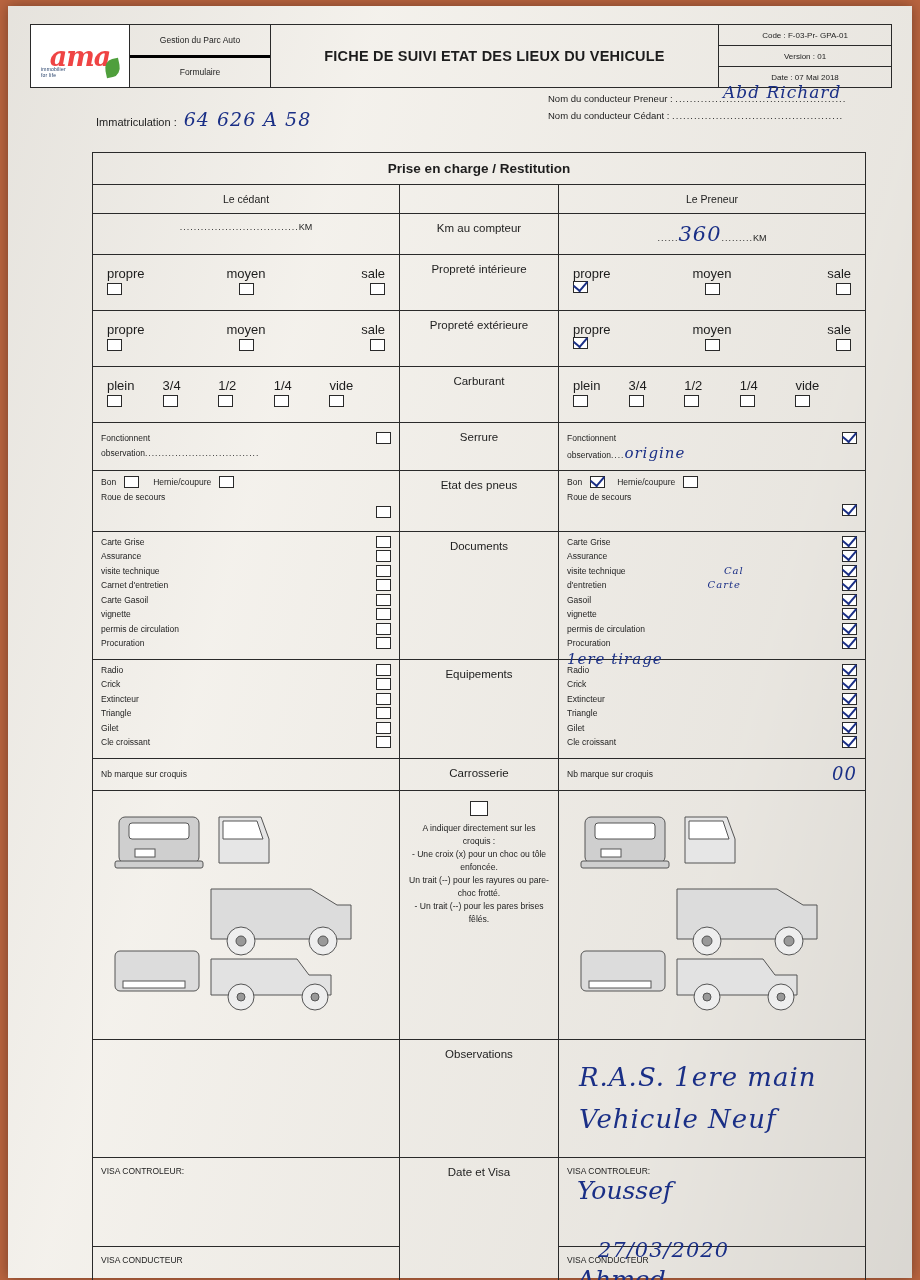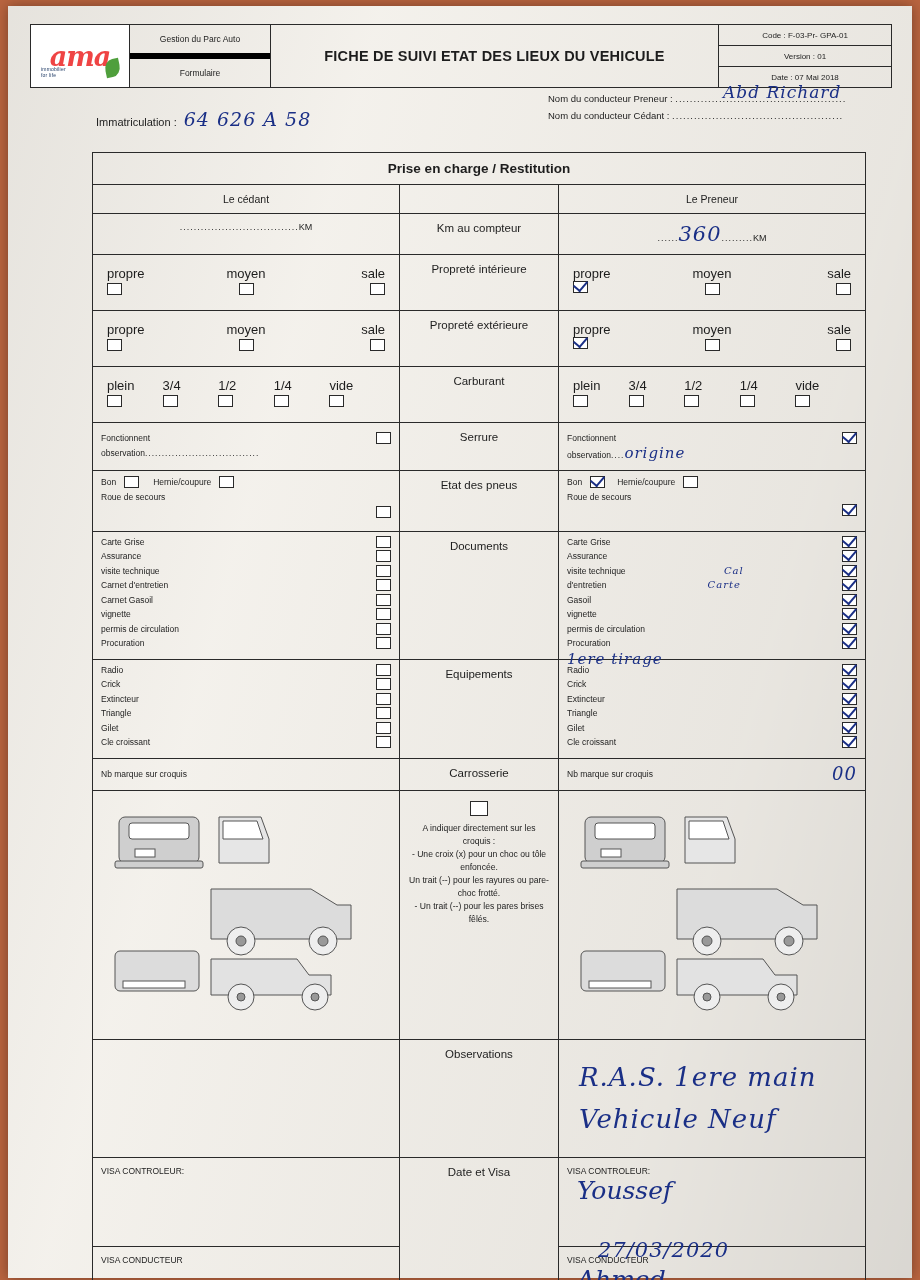--- a/index.html
+++ b/index.html
@@ -44,21 +44,21 @@
     position:absolute;right:9px;bottom:10px;width:15px;height:18px;
     background:#4f9f3c;border-radius:60% 0 60% 0;transform:rotate(-12deg);
   }
   .hdr .two{
     width:140px;border-right:1px solid #2a2a2a;display:flex;flex-direction:column;
   }
   .hdr .two div{
     flex:1;display:flex;align-items:center;justify-content:center;
     font-size:8.5px;text-align:center;
   }
-  .hdr .two div:first-child{border-bottom:6px solid #000000;}
+  .hdr .two div:first-child{border-bottom:3px solid #000000;}
   .hdr .title{
     flex:1;display:flex;align-items:center;justify-content:center;
     font-size:14.5px;font-weight:bold;text-align:center;letter-spacing:.2px;
     border-right:1px solid #2a2a2a;
   }
   .hdr .code{
     width:172px;display:flex;flex-direction:column;
   }
   .hdr .code div{
     flex:1;display:flex;align-items:center;justify-content:center;font-size:8px;
@@ -304,21 +304,21 @@
             </div>
         <div class="listrow">
               <span>visite technique</span>
               <i class="box"></i>
             </div>
         <div class="listrow">
               <span>Carnet d'entretien</span>
               <i class="box"></i>
             </div>
         <div class="listrow">
-              <span>Carnet Gasoil</span>
+              <span>Carte Gasoil</span>
               <i class="box"></i>
             </div>
         <div class="listrow">
               <span>vignette</span>
               <i class="box"></i>
             </div>
         <div class="listrow">
               <span>permis de circulation</span>
               <i class="box"></i>
             </div>

